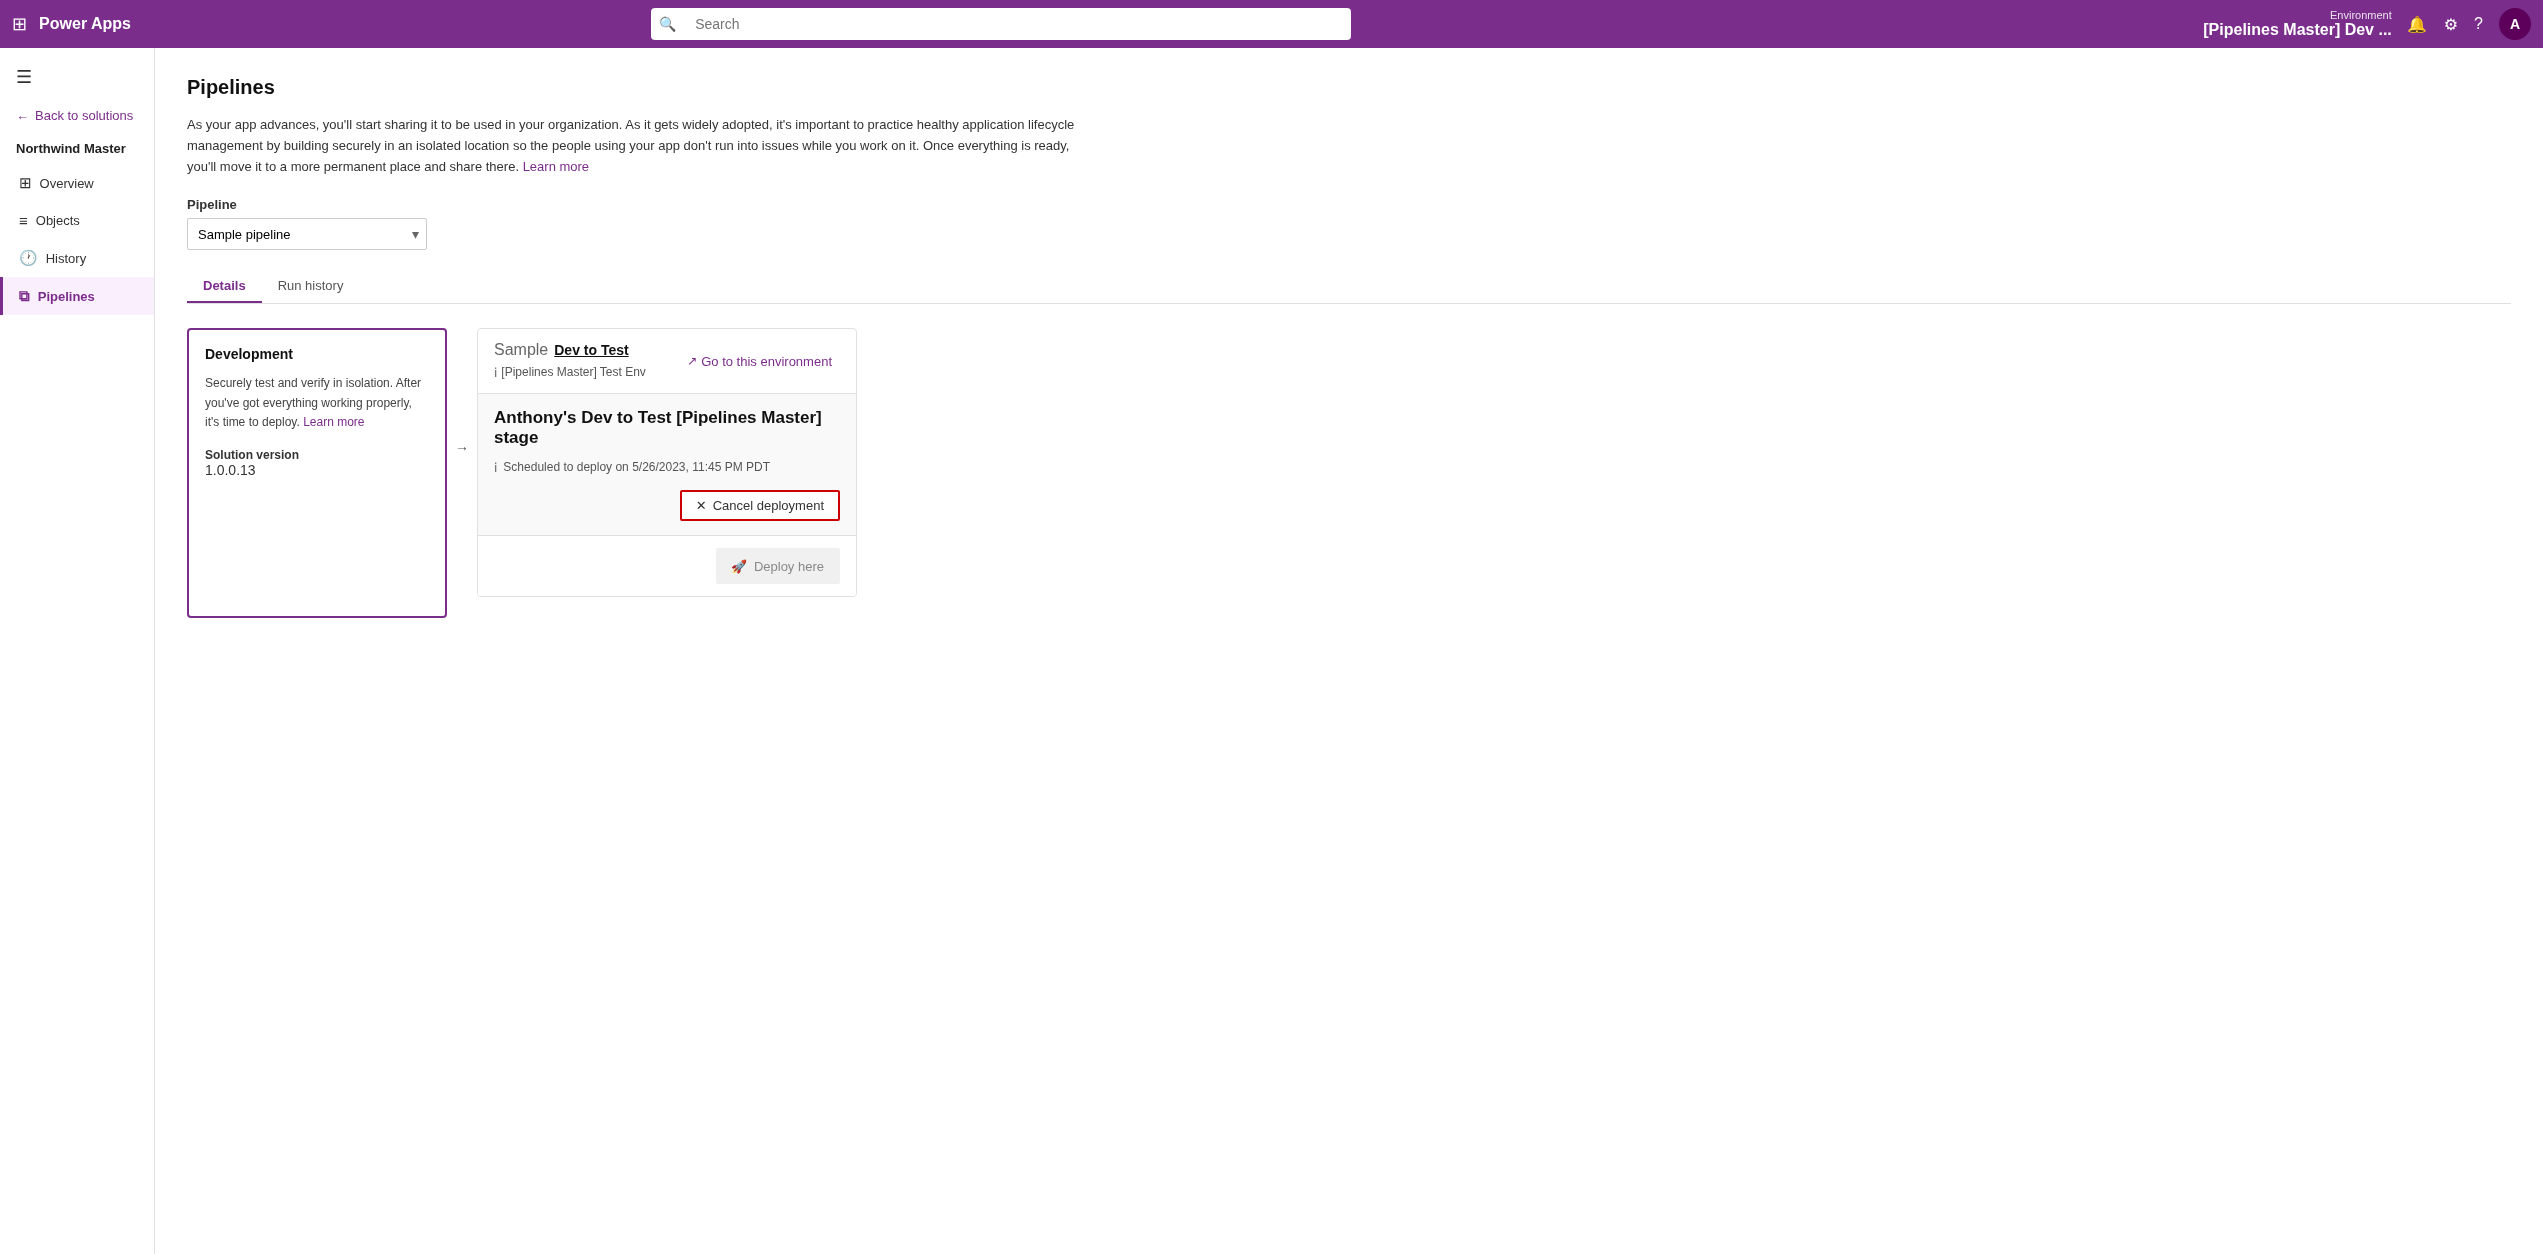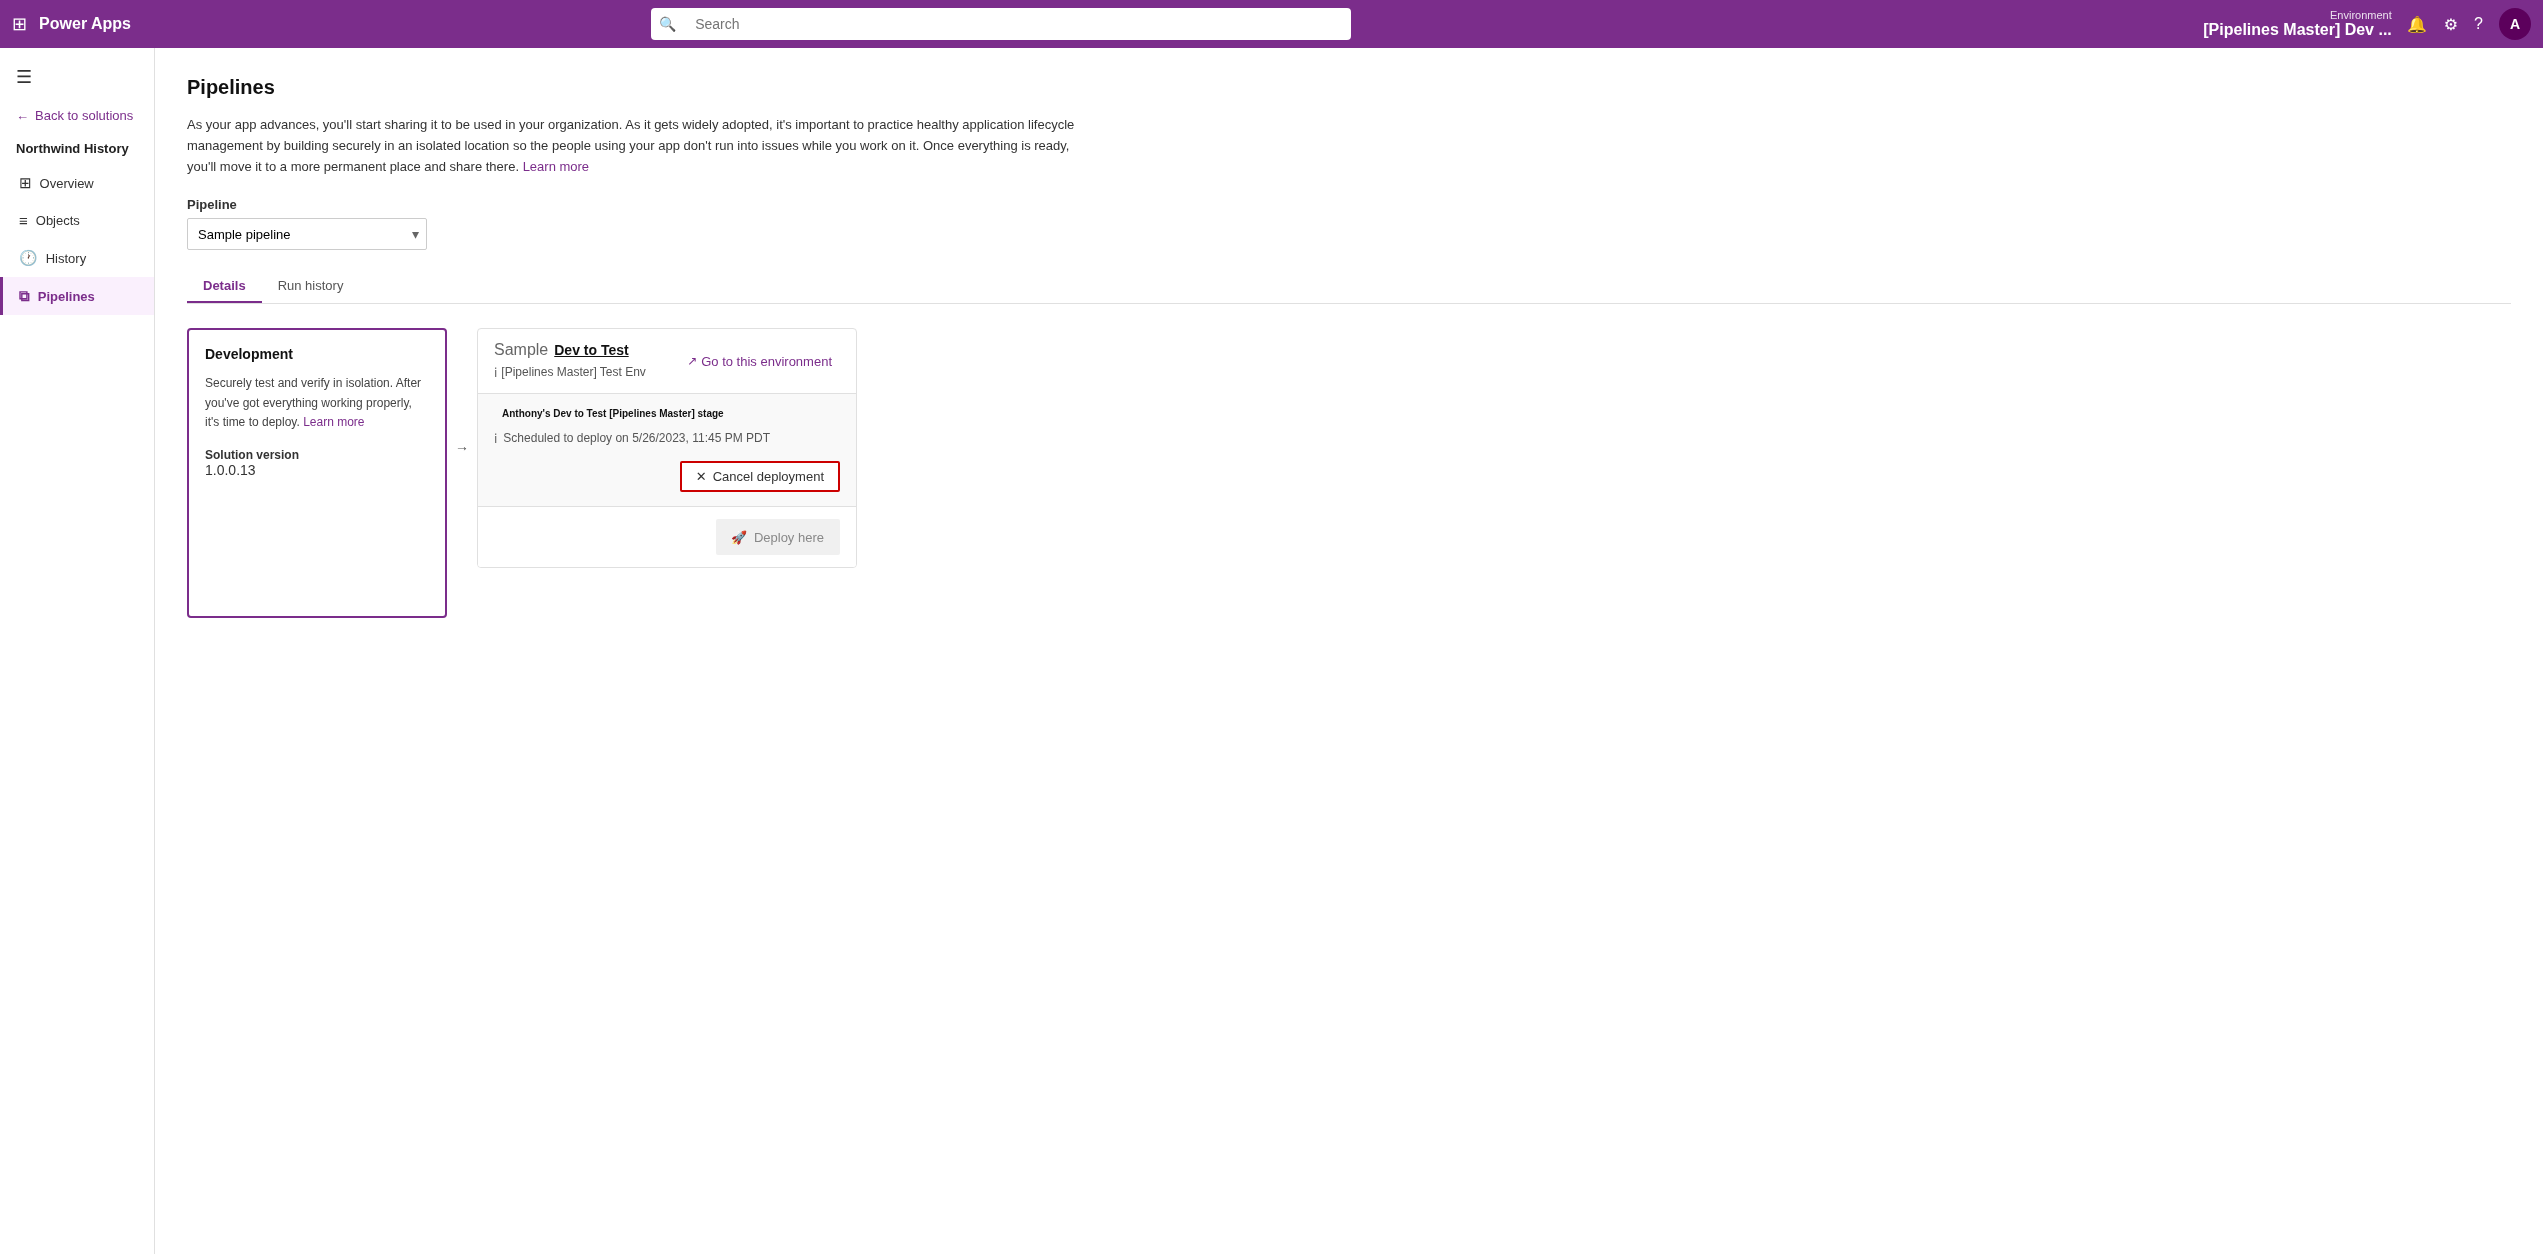--- a/index.html
+++ b/index.html
@@ -313,25 +313,24 @@
       border: none;
       padding: 4px 8px;
     }
 
     .stage-content {
       padding: 14px 16px;
       background: #f9f9f9;
       border-bottom: 1px solid #e0e0e0;
     }
     .stage-content-title {
-      font-size: 10px;
+      font-size: 17px;
       font-weight: 600;
       color: #111;
       margin-bottom: 10px;
-      margin-left: 8px;
     }
     .stage-scheduled-row {
       display: flex;
       align-items: center;
       gap: 6px;
       font-size: 12px;
       color: #555;
       margin-bottom: 14px;
     }
 
@@ -400,21 +399,21 @@
 </div>
 
 <div class="app-layout">
 
   <div class="sidebar">
     <div class="sidebar-hamburger">☰</div>
     <div class="sidebar-back">
       <span>←</span>
       <span>Back to solutions</span>
     </div>
-    <div class="sidebar-section-title">Northwind History</div>
+    <div class="sidebar-section-title">Northwind Master</div>
 
     <div class="sidebar-item">
       <span class="sidebar-icon">⊞</span>
       <span>Overview</span>
     </div>
     <div class="sidebar-item">
       <span class="sidebar-icon">≡</span>
       <span>Objects</span>
     </div>
     <div class="sidebar-item">

